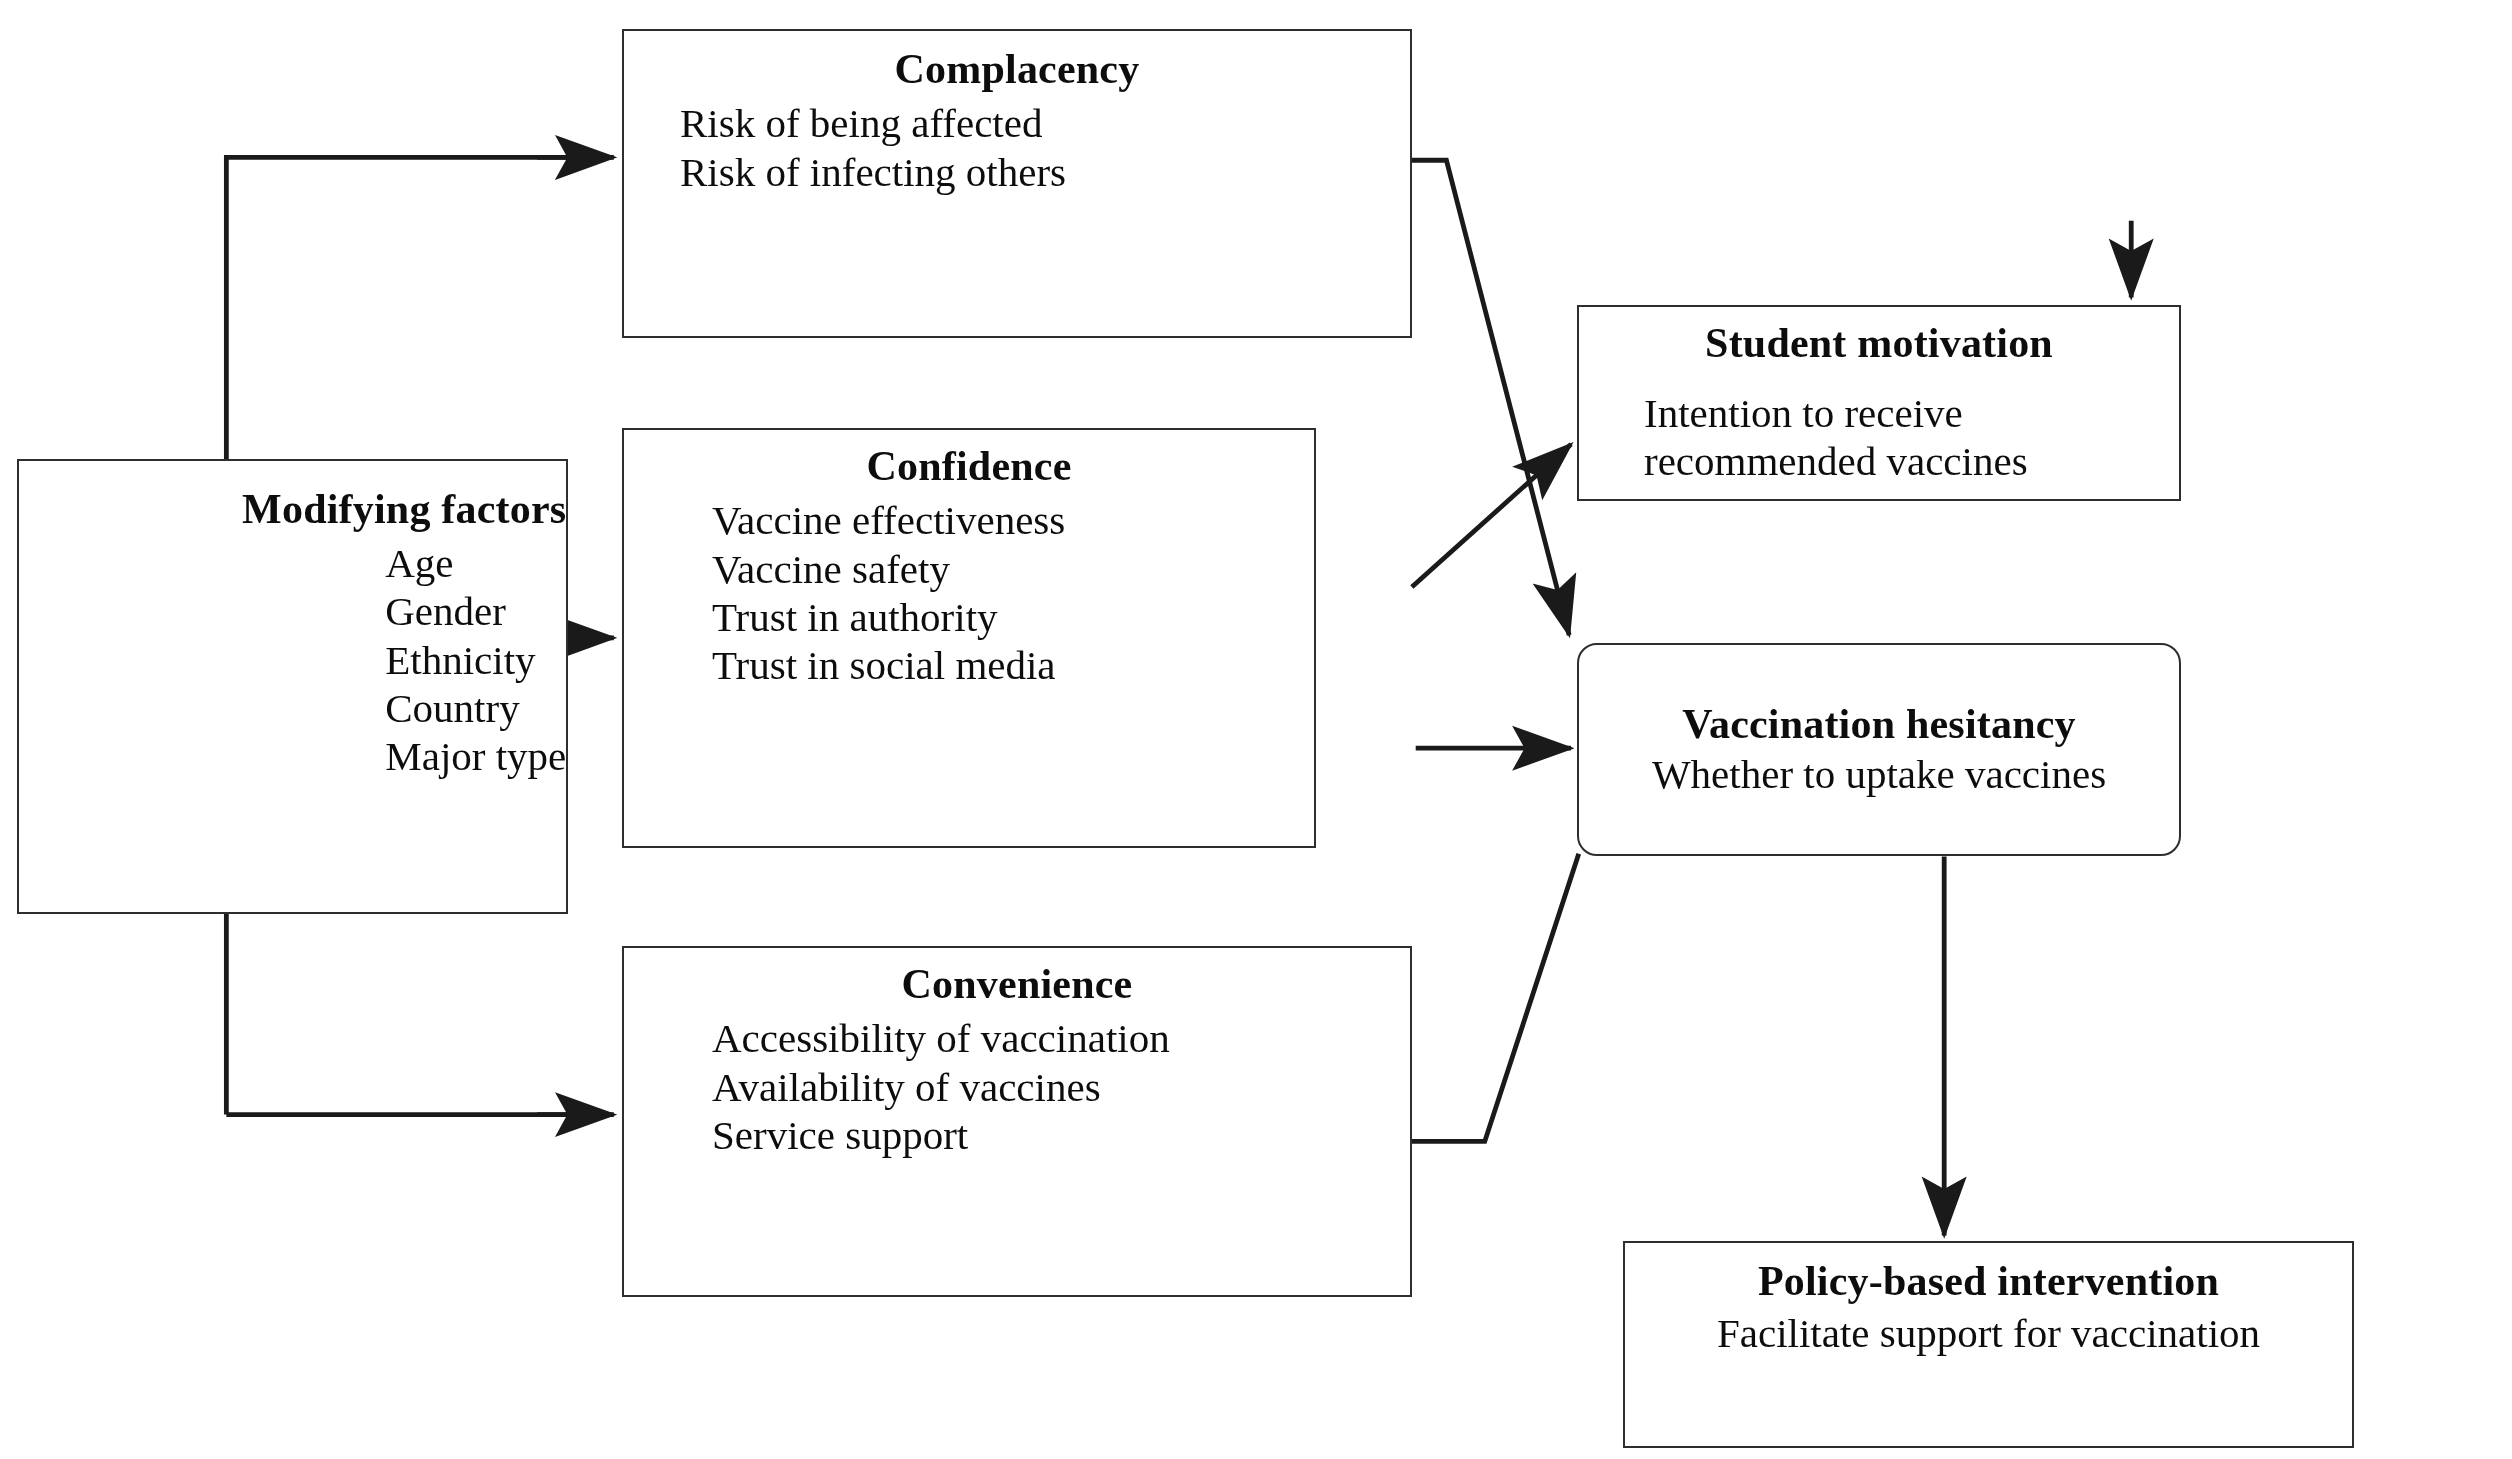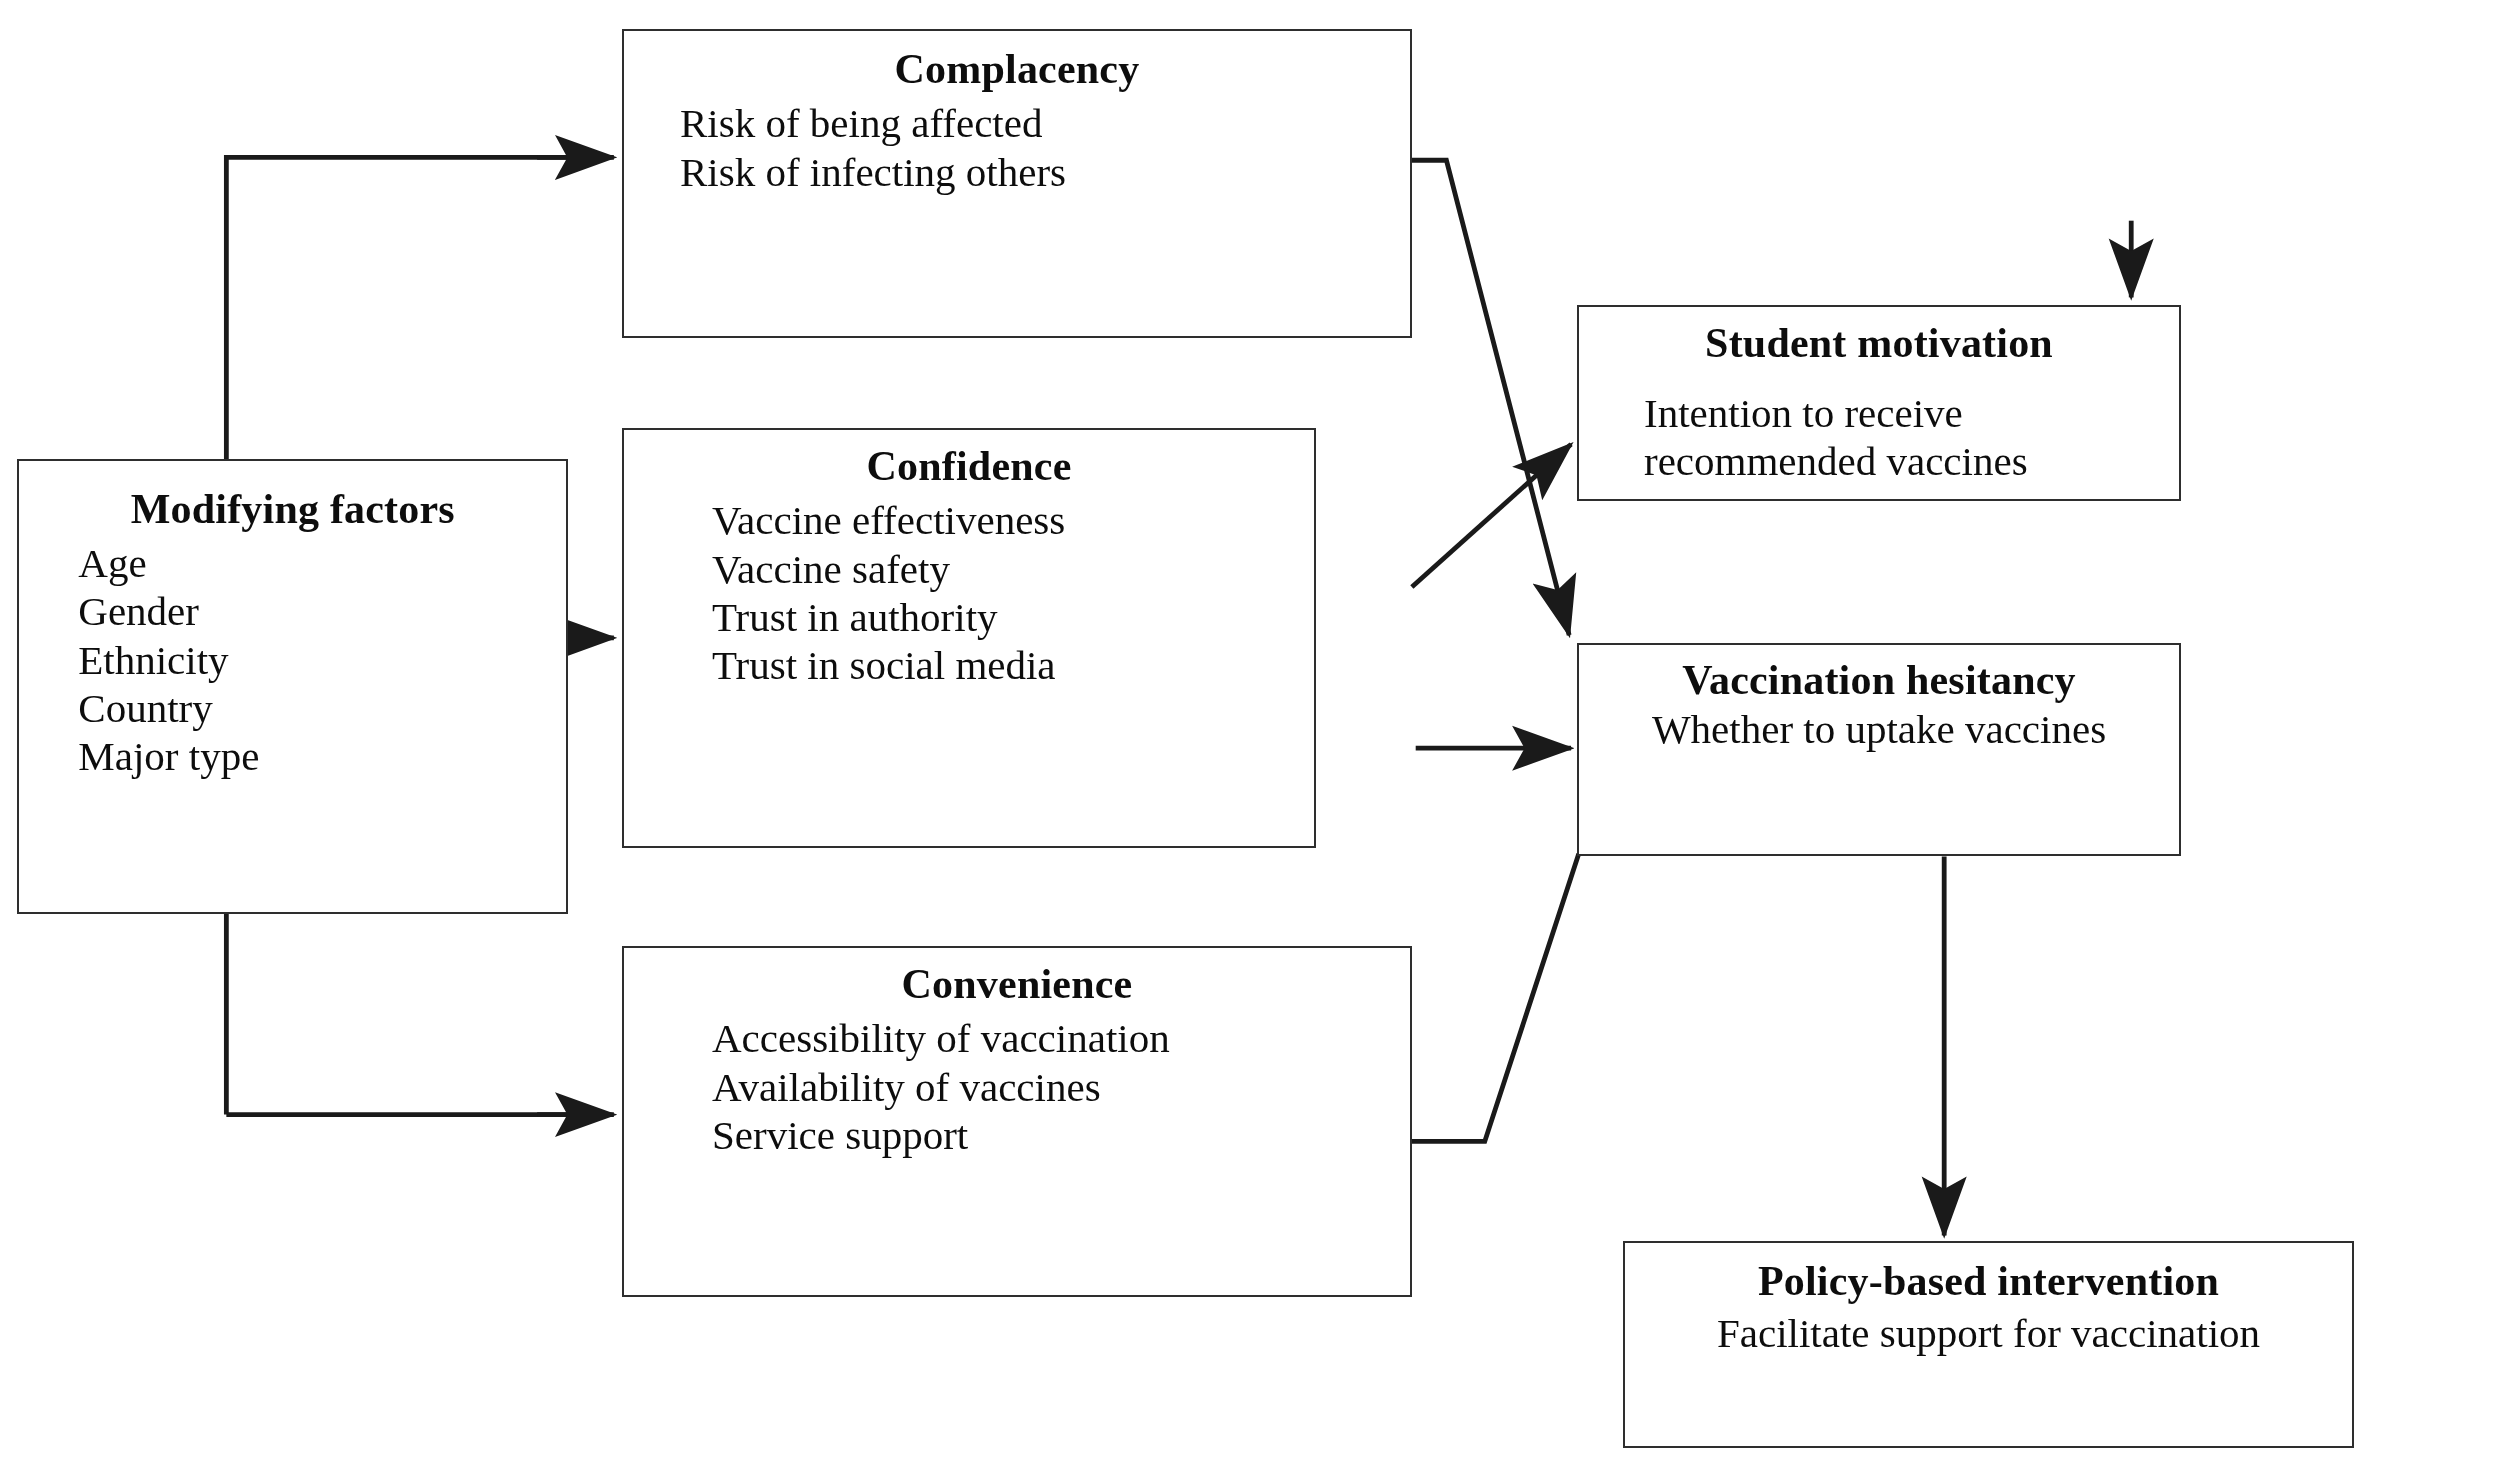--- a/index.html
+++ b/index.html
@@ -53,20 +53,21 @@
     white-space: nowrap;
   }
   .lines-center .line { text-align: center; }
   .lines-left   .line { text-align: left; }
 
   
   #node-modifying-factors {
     left: 17.3px;  top: 459px;  width: 551px; height: 455px;
     padding: 25px 0 19px 0;
     justify-content: flex-start;
+    align-items: flex-end;
   }
   #node-modifying-factors .node-title { text-align: center; margin-bottom: 5.8px; }
   #node-modifying-factors .node-lines { padding-left: 59px; }
 
   #node-complacency {
     left: 622px; top: 29px; width: 790px; height: 309px;
     padding: 15.3px 0;
     justify-content: flex-start;
   }
   #node-complacency .node-title { margin-bottom: 5.8px; }
@@ -99,21 +100,22 @@
     left: 1577px; top: 305px; width: 604px; height: 196px;
     padding: 13.4px 0;
     justify-content: space-between;
   }
   #node-student-motivation .node-title { margin-bottom: 3.8px; }
   #node-student-motivation .node-lines { padding-left: 65px; }
 
   #node-vaccination-hesitancy {
     left: 1577px; top: 643px; width: 604px; height: 213px;
     padding: 11.5px 7.7px;
-    justify-content: flex-start;
+    justify-content: center;
+    border-radius: 20px;
   }
   #node-vaccination-hesitancy .node-title { margin-bottom: 1.9px; }
 
   #node-policy-intervention {
     left: 1623px; top: 1241px; width: 731px; height: 207px;
     padding: 15.3px 9.6px;
     justify-content: flex-start;
   }
   #node-policy-intervention .node-title { margin-bottom: 3.8px; }
 </style>

